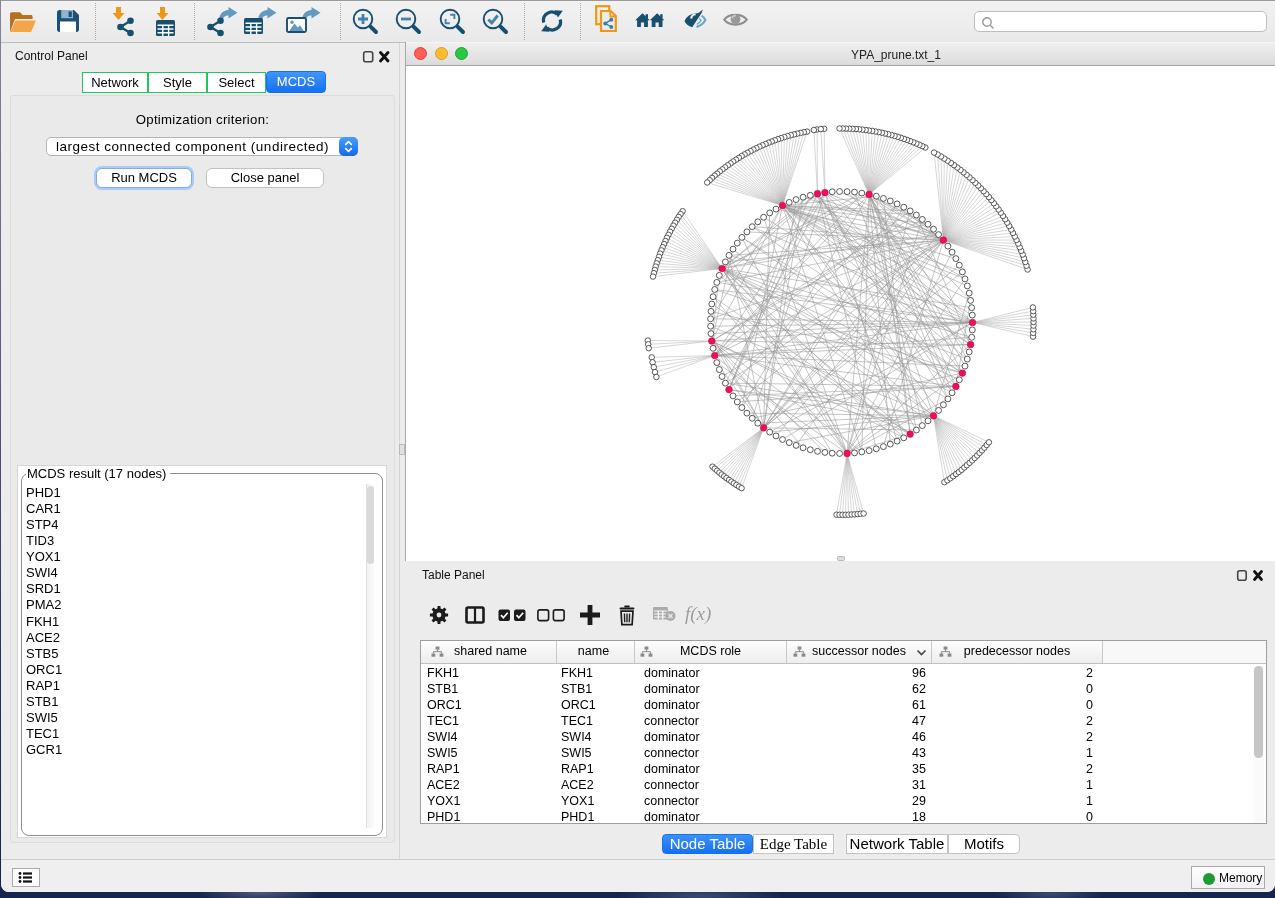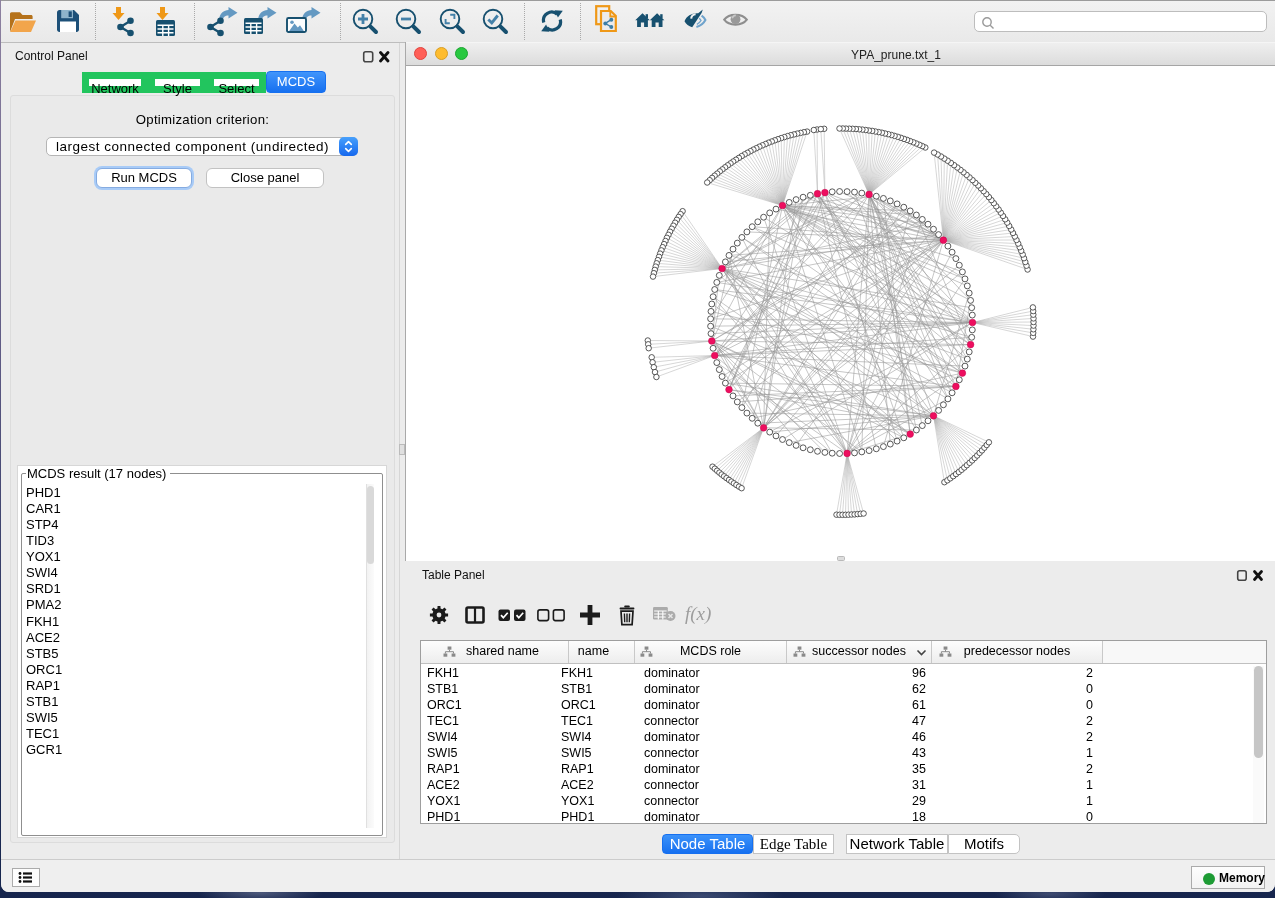--- a/index.html
+++ b/index.html
@@ -18,38 +18,38 @@
   #toolbar { left:0; top:0; width:1274px; height:43px;
     background:linear-gradient(180deg,#f2f2f2,#e9e9e9); border-bottom:1px solid #bdbdbd;
     border-top:1px solid #9b9b9b; }
   .tsep { position:absolute; top:2px; height:37px; width:0;
     border-left:1px dotted #a9a9a9; }
   #searchbox { left:973px; top:10px; width:293px; height:21px; background:#ffffff;
     border:1px solid #bdbdbd; border-radius:5px; }
   
   #cp-title { left:14px; top:49px; font-size:12px; color:#111; }
   #cp-tabs { left:80px; top:72px; height:21px; }
-  .tab { position:absolute; top:0; height:21px; background:#ffffff; border:7px solid #22c55e;
+  .tab { position:absolute; top:0; height:21px; background:#ffffff; border:1px solid #22c55e;
     font-size:13px; color:#000; text-align:center; line-height:19px; }
   .tab.sel { background:linear-gradient(180deg,#4195fb,#1670f0); color:#fff; border:1px solid #1670f0;
     border-radius:4px; }
   #cp-pane { left:9px; top:95px; width:385px; height:748px; background:#eaeaea;
     border:1px solid #dcdcdc; border-radius:3px; }
   #opt-label { left:0px; top:112px; width:403px; text-align:center; font-size:13.2px; letter-spacing:0.25px; color:#000; }
   #dropdown { left:45px; top:137px; width:312px; height:19px; background:#fff;
     border:1px solid #b5b5b5; border-radius:5px; }
   #dropdown .cap { position:absolute; right:-1px; top:-1px; width:19px; height:19px;
     background:linear-gradient(180deg,#47a0fc,#1668ee); border-radius:5px; }
   #dropdown .txt { position:absolute; left:9px; top:0; line-height:18px; font-size:13.5px; letter-spacing:0.5px; color:#000; white-space:nowrap; }
   .btn { position:absolute; height:20px; background:#fff; border:1px solid #c2c2c2; border-radius:6px;
     font-size:13px; color:#000; text-align:center; line-height:18px; }
   #btn-run { left:95px; top:168px; width:96px; box-shadow:0 0 0 2px #a8cbf7; border-color:#85abe0; }
   #btn-close { left:205px; top:168px; width:118px; }
   #scrollpane { left:16px; top:465px; width:370px; height:373px; background:#fff; border:1px solid #d7d7d7; }
-  #groupbox { left:3px; top:7px; width:362px; height:363px; border:1px solid #8f8f8f; border-radius:2px; }
+  #groupbox { left:3px; top:7px; width:362px; height:363px; border:1px solid #8f8f8f; border-radius:8px; }
   #grouplabel { position:absolute; left:4px; top:-8px; background:#fff; padding:0 4px 0 1px; font-size:13px; color:#000; }
   #mcds-list { position:absolute; left:4px; top:11px; font-size:13px; color:#000; line-height:16.06px; }
   #cp-scroll { position:absolute; right:8px; top:10px; width:8px; height:344px;
     background:linear-gradient(90deg,#f2f2f2,#fbfbfb); border-left:1px solid #e0e0e0; }
   #cp-scroll .thumb { position:absolute; left:0; top:2px; width:7px; height:78px; background:#d9d9d9; border-radius:4px; }
   
   #vdiv { left:398px; top:43px; width:6px; height:816px; background:#ececec; border-left:1px solid #d6d6d6; }
   #vdiv-handle { left:398px; top:444px; width:6px; height:11px; background:#e0e0e0; border:1px solid #bbb; }
   #hdiv-handle { left:836px; top:556px; width:8px; height:5px; background:#ddd; border:1px solid #b9b9b9; border-radius:1.5px; }
   
@@ -74,21 +74,21 @@
   .c3 { position:absolute; left:223px; top:1px; }
   .c4 { position:absolute; left:360px; width:145px; top:1px; text-align:right; }
   .c5 { position:absolute; left:520px; width:152px; top:1px; text-align:right; }
   #tbl-scroll { position:absolute; right:2px; top:25px; width:11px; height:157px; background:#fafafa; }
   #tbl-scroll .thumb { position:absolute; left:0.5px; top:0; width:9px; height:92px; background:#c6c6c6; border-radius:5px; }
   #tp-tabs { left:256px; top:273px; height:20px; }
   .btab { position:absolute; top:0; height:20px; background:#fff; border:1px solid #c3c3c3;
     font-size:15px; color:#000; text-align:center; line-height:18px; }
   .btab.sel { background:linear-gradient(180deg,#3b92fa,#1670f0); color:#fff; border-color:#1670f0; border-radius:4px; }
   
-  #statusbar { left:0px; top:859px; width:1274px; height:33px; background:#efefef; border-top:1px solid #cccccc;font-weight:bold; }
+  #statusbar { left:0px; top:859px; width:1274px; height:33px; background:#efefef; border-top:1px solid #cccccc; }
   #listbtn { left:11px; top:8px; width:28px; height:19px; background:#fdfdfd; border:1px solid #ababab; }
   #membtn { left:1190px; top:6px; width:74px; height:23px; background:linear-gradient(180deg,#fdfdfd,#f3f3f3);
     border:1px solid #ababab; font-size:12px; color:#000; }
   #membtn .dot { position:absolute; left:11px; top:5.5px; width:12px; height:12px; border-radius:50%; background:#1d9b34; }
   #membtn .t { position:absolute; left:27px; top:4px; }
 </style>
 </head>
 <body>
 <div class="abs" id="wallpaper"></div>
 <div class="abs" id="appwin">
@@ -1015,21 +1015,21 @@
           <circle cx="17.5" cy="11" r="5" fill="#ababab"></circle>
           <path d="M15.5 9 L19.5 13 M19.5 9 L15.5 13" stroke="#e7e7e7" stroke-width="1.5"></path>
         </svg>
       <svg class="abs" width="34" height="22" style="left:266px;top:6px" viewBox="0 0 34 22">
           <text x="0" y="16" font-family="Liberation Serif, serif" font-style="italic" font-size="19px" fill="#9d9d9d">f(x)</text>
         </svg>
     </div>
     <div class="abs" id="tbl">
       <div id="tbl-header">
         <div style="position:absolute;left:682px;top:0;width:163px;height:22px;background:#f8f8f8"></div>
-        <div class="hcell" style="left:16px;width:132px">
+        <div class="hcell" style="left:4px;width:132px">
             <svg class="hicon" width="13" height="12" viewBox="0 0 13 12" style="left:6px">
               <rect x="4.6" y="0.5" width="3.8" height="3.2" fill="#8a8a8a"></rect>
               <rect x="0.5" y="7.5" width="3.8" height="3.2" fill="#8a8a8a"></rect>
               <rect x="8.6" y="7.5" width="3.8" height="3.2" fill="#8a8a8a"></rect>
               <path d="M6.5 3.7 V5.7 M2.4 7.5 V5.7 H10.5 V7.5" stroke="#8a8a8a" stroke-width="1" fill="none"></path>
             </svg>
             <span class="lbl">shared name</span>
           </div>
         <div class="hcell" style="left:132px;width:82px">
             <span class="lbl">name</span>

